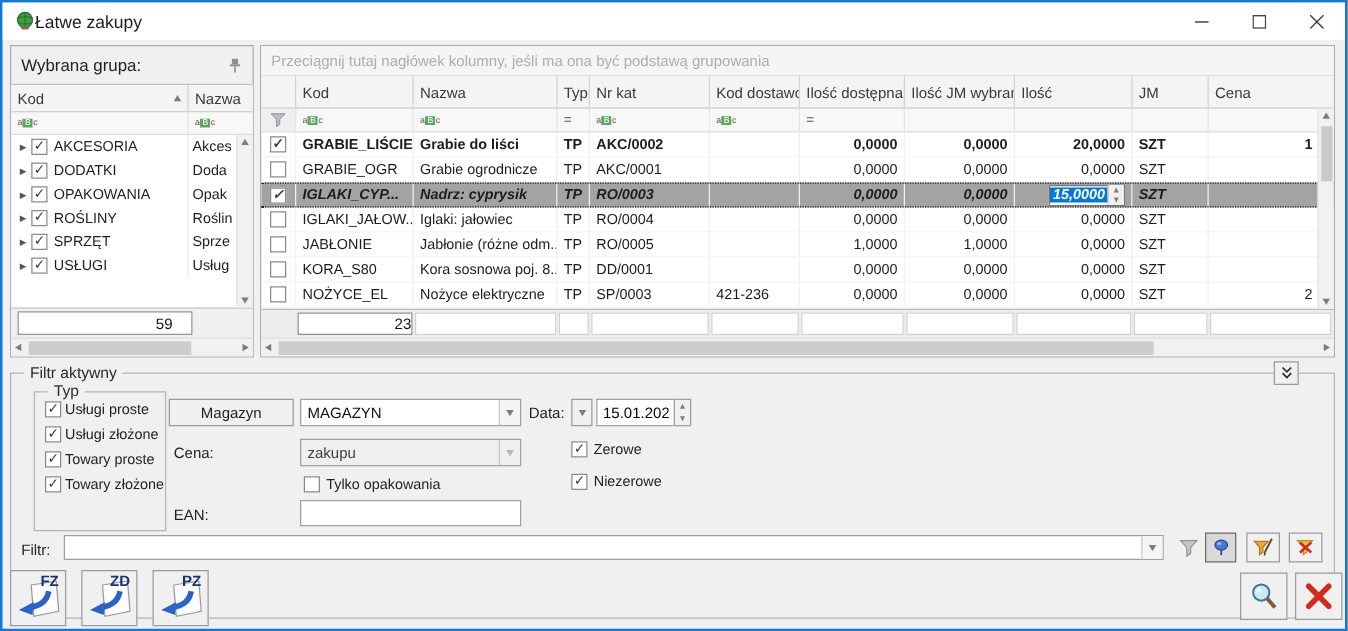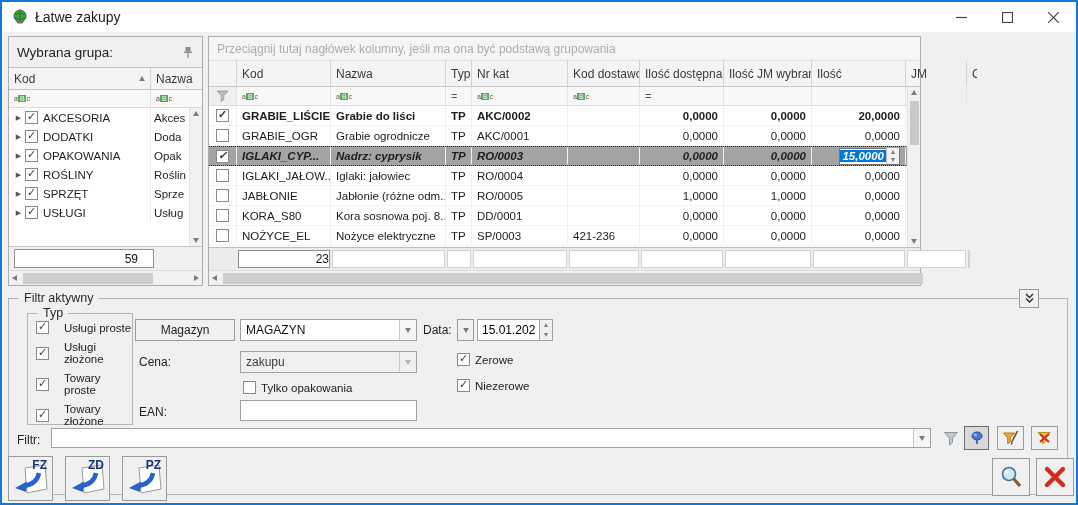--- a/index.html
+++ b/index.html
@@ -1,20 +1,20 @@
 <!DOCTYPE html>
 <html><head>
 <meta charset="utf-8">
 <style>
   html,body{margin:0;padding:0;background:#555;font-family:"Liberation Sans",sans-serif;}
   *{box-sizing:border-box;}
   .window{position:relative;width:1078px;height:505px;margin:0 auto;border:2px solid #1279d8;background:#f0f0f0;overflow:hidden;}
   
   .titlebar{height:30px;background:#fff;display:flex;align-items:center;padding-left:10px;}
-  .title{font-size:14px;color:#1c1c1c;margin-left:7px;}
+  .title{font-size:14px;color:#1c1c1c;}
   .wincontrols{margin-left:auto;display:flex;height:100%;}
   .winbtn{width:46px;height:100%;display:flex;align-items:center;justify-content:center;color:#444;}
   
   .treepanel{position:absolute;left:6px;top:34px;width:195px;height:250px;border:1px solid #adadad;background:#f0f0f0;display:flex;flex-direction:column;}
   .treehead{height:30px;display:flex;align-items:center;padding:0 8px;font-size:13.5px;color:#222;}
   .treehead .spacer{flex:1;}
   .treegrid{flex:1;display:flex;flex-direction:column;background:#fff;border-top:1px solid #c3c3c3;position:relative;min-height:0;}
   .tcolhdr{height:22px;display:grid;grid-template-columns:142px 1fr;background:#f4f4f4;border-bottom:1px solid #c6c6c6;font-size:12px;color:#3a3a3a;}
   .tcolhdr .cell{display:flex;align-items:center;padding:0 5px;border-right:1px solid #d2d2d2;}
   .tfilter{height:18px;display:grid;grid-template-columns:142px 1fr;background:#f8f8f8;border-bottom:1px solid #dcdcdc;}
@@ -38,21 +38,21 @@
   .trr{width:0;height:0;border-top:3.5px solid transparent;border-bottom:3.5px solid transparent;border-left:5px solid #7d7d7d;}
   
   .cb{width:13px;height:13px;background:#fff;border:1px solid #8a8a8a;position:relative;flex:0 0 13px;}
   .cb.checked::after{content:"\2713";position:absolute;left:1px;top:-2px;font-size:11px;color:#3c3c3c;}
   
   .abc{display:inline-flex;align-items:center;line-height:1;}
   .abc .s{font-size:7px;color:#8b3a3a;}
   .abc .g{font-size:7px;color:#fff;background:#57a85c;padding:0 1.5px;margin:0 0.5px;}
   .eqop{font-size:11px;color:#555;}
   
-  .gridpanel{position:absolute;left:206px;top:34px;width:713px;height:250px;border:1px solid #adadad;background:#fff;display:flex;flex-direction:column;}
+  .gridpanel{position:absolute;left:206px;top:34px;width:860px;height:250px;border:1px solid #adadad;background:#fff;display:flex;flex-direction:column;}
   .hint{height:24px;background:#f5f5f5;color:#adadad;font-size:12px;display:flex;align-items:center;padding:0 8px;border-bottom:1px solid #dedede;}
   .grow{display:grid;grid-template-columns:28px 94px 115px 26px 96px 72px 84px 88px 94px 61px minmax(0,1fr);}
   .ghdr{height:26px;background:#f4f4f4;border-bottom:1px solid #c6c6c6;font-size:12px;color:#3a3a3a;}
   .ghdr .gc{display:flex;align-items:center;padding:0 5px;border-right:1px solid #d2d2d2;overflow:hidden;white-space:nowrap;}
   .gfilter{height:19px;background:#f8f8f8;border-bottom:1px solid #dcdcdc;}
   .gfilter .gc{display:flex;align-items:center;padding:0 5px;border-right:1px solid #e4e4e4;}
   .gfilter .gc:first-child{background:#efefef;justify-content:center;}
   .growsarea{flex:1;overflow:hidden;min-height:0;}
   .drow{height:20px;font-size:11.5px;color:#1c1c1c;border-bottom:1px solid #f3f3f3;}
   .drow .gc{display:flex;align-items:center;padding:0 5px;overflow:hidden;white-space:nowrap;border-right:1px solid #f0f0f0;height:100%;}
@@ -69,21 +69,21 @@
   .spin .td{border-top-width:4px;border-left-width:2.5px;border-right-width:2.5px;}
   .gsummary{height:23px;background:#ececec;border-top:1px solid #bdbdbd;}
   .gsummary .gc{margin:2px 1px;background:#fff;border:1px solid #d2d2d2;}
   .gsummary .gc.first{background:transparent;border:none;}
   .gsummary .gc.kodsum{border:1px solid #8f8f8f;display:flex;align-items:center;justify-content:flex-end;font-size:12px;padding-right:0;color:#111;}
   
   .groupbox{position:absolute;border:1px solid #b5b5b5;background:#f0f0f0;}
   .gblegend{position:absolute;top:-8px;left:10px;background:#f0f0f0;padding:0 5px;font-size:12.5px;color:#2a2a2a;}
   .filterbox{left:6px;top:296px;width:1060px;height:197px;}
   .typbox{left:18px;top:14px;width:106px;height:112px;}
-  .typbox .cbrow{display:flex;align-items:center;gap:15px;margin:7px 0 0 8px;font-size:11.5px;color:#222;}
+  .typbox .cbrow{display:flex;align-items:center;gap:3px;margin:7px 0 0 8px;font-size:11.5px;color:#222;}
   .collapsebtn{position:absolute;top:-10px;right:28px;width:20px;height:19px;background:#f0f0f0;border:1px solid #999;display:flex;align-items:center;justify-content:center;}
   .btn{background:#f0f0f0;border:1px solid #9a9a9a;display:flex;align-items:center;justify-content:center;font-size:12px;color:#1f1f1f;}
   .combo{background:#fff;border:1px solid #a0a0a0;display:flex;align-items:center;font-size:12px;color:#111;}
   .combo .val{flex:1;padding:0 5px;overflow:hidden;white-space:nowrap;}
   .combo .drop{width:17px;align-self:stretch;border-left:1px solid #c9c9c9;background:#f5f5f5;display:flex;align-items:center;justify-content:center;}
   .combo.disabled{background:#efefef;color:#3d3d3d;}
   .combo.disabled .drop{background:#efefef;}
   .combo.disabled .drop .td{border-top-color:#b5b5b5;}
   .flabel{position:absolute;font-size:12px;color:#222;}
   .fieldrow{position:absolute;display:flex;align-items:center;}

